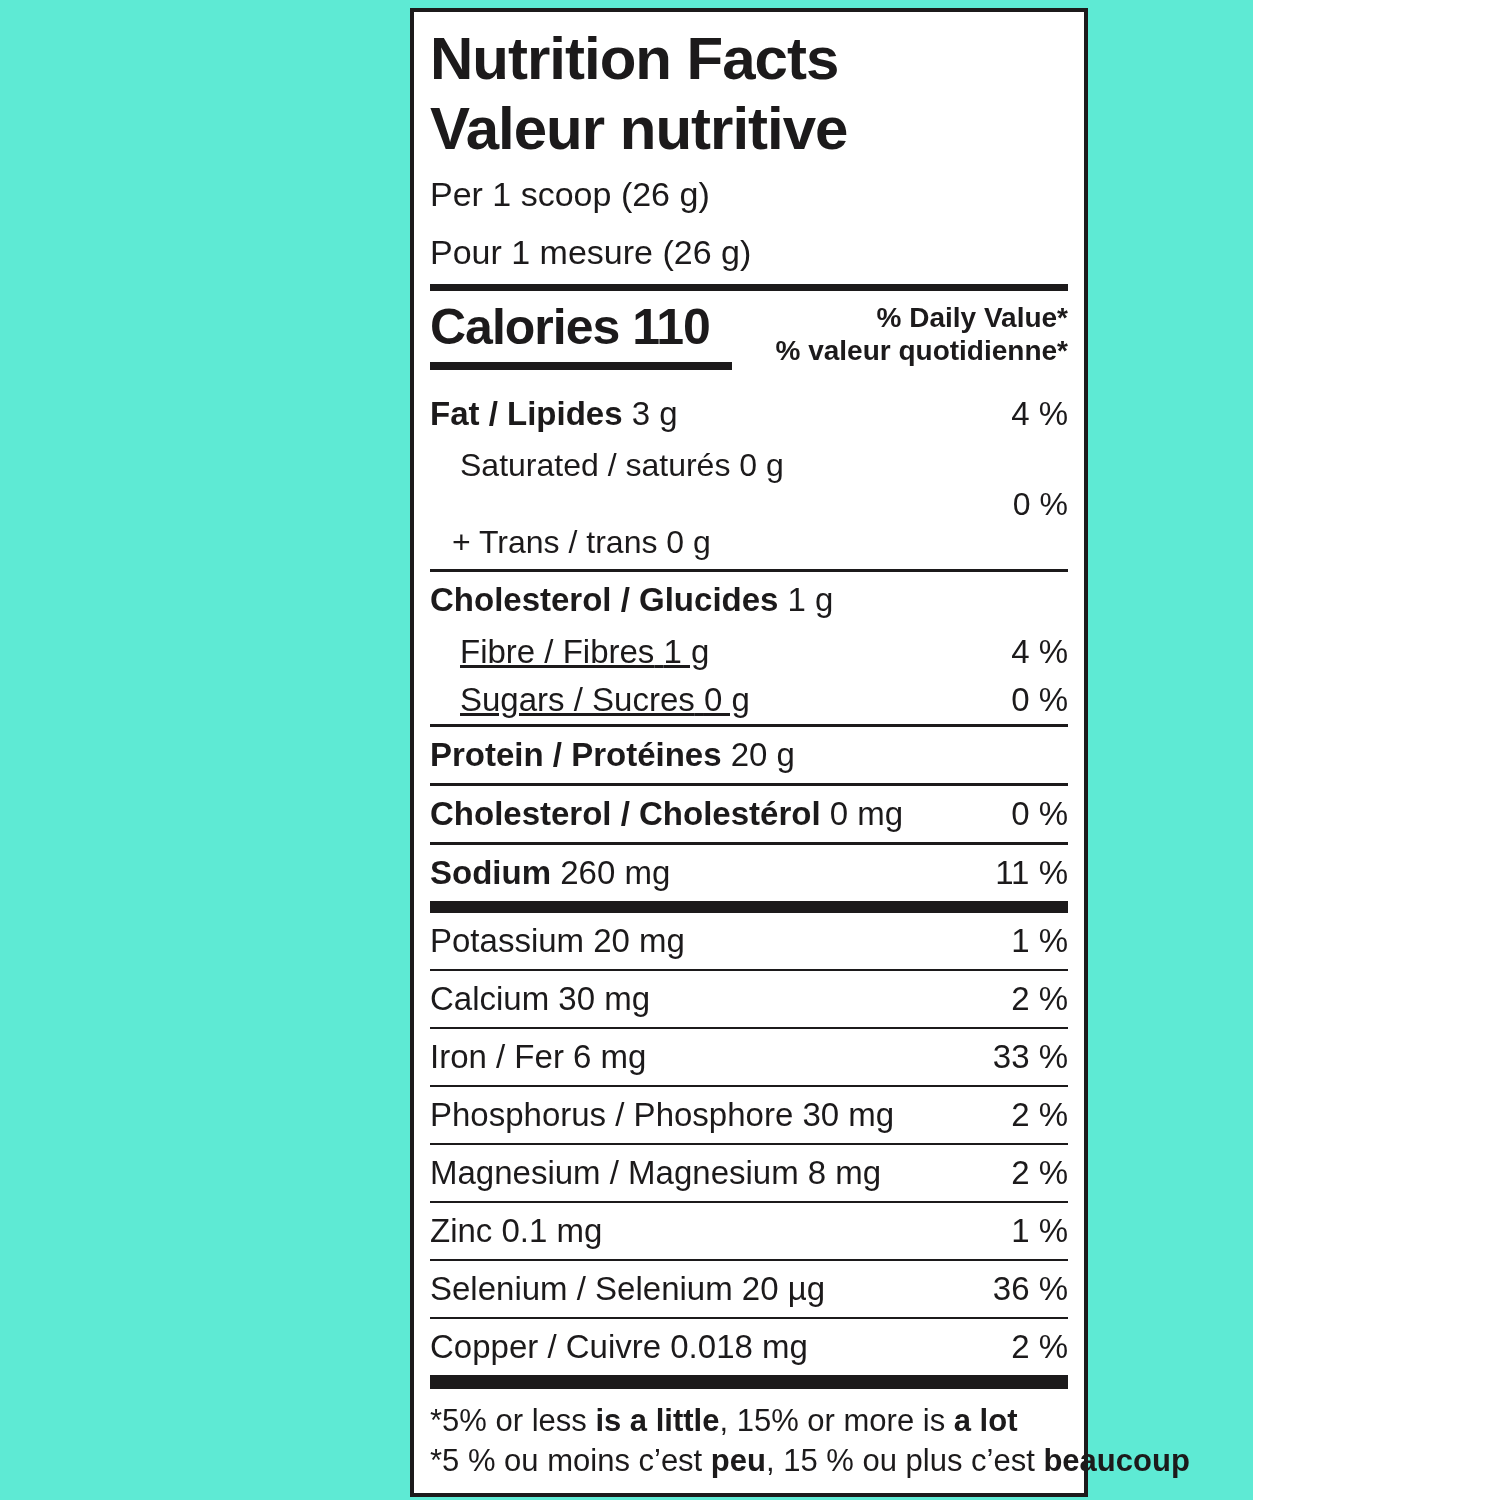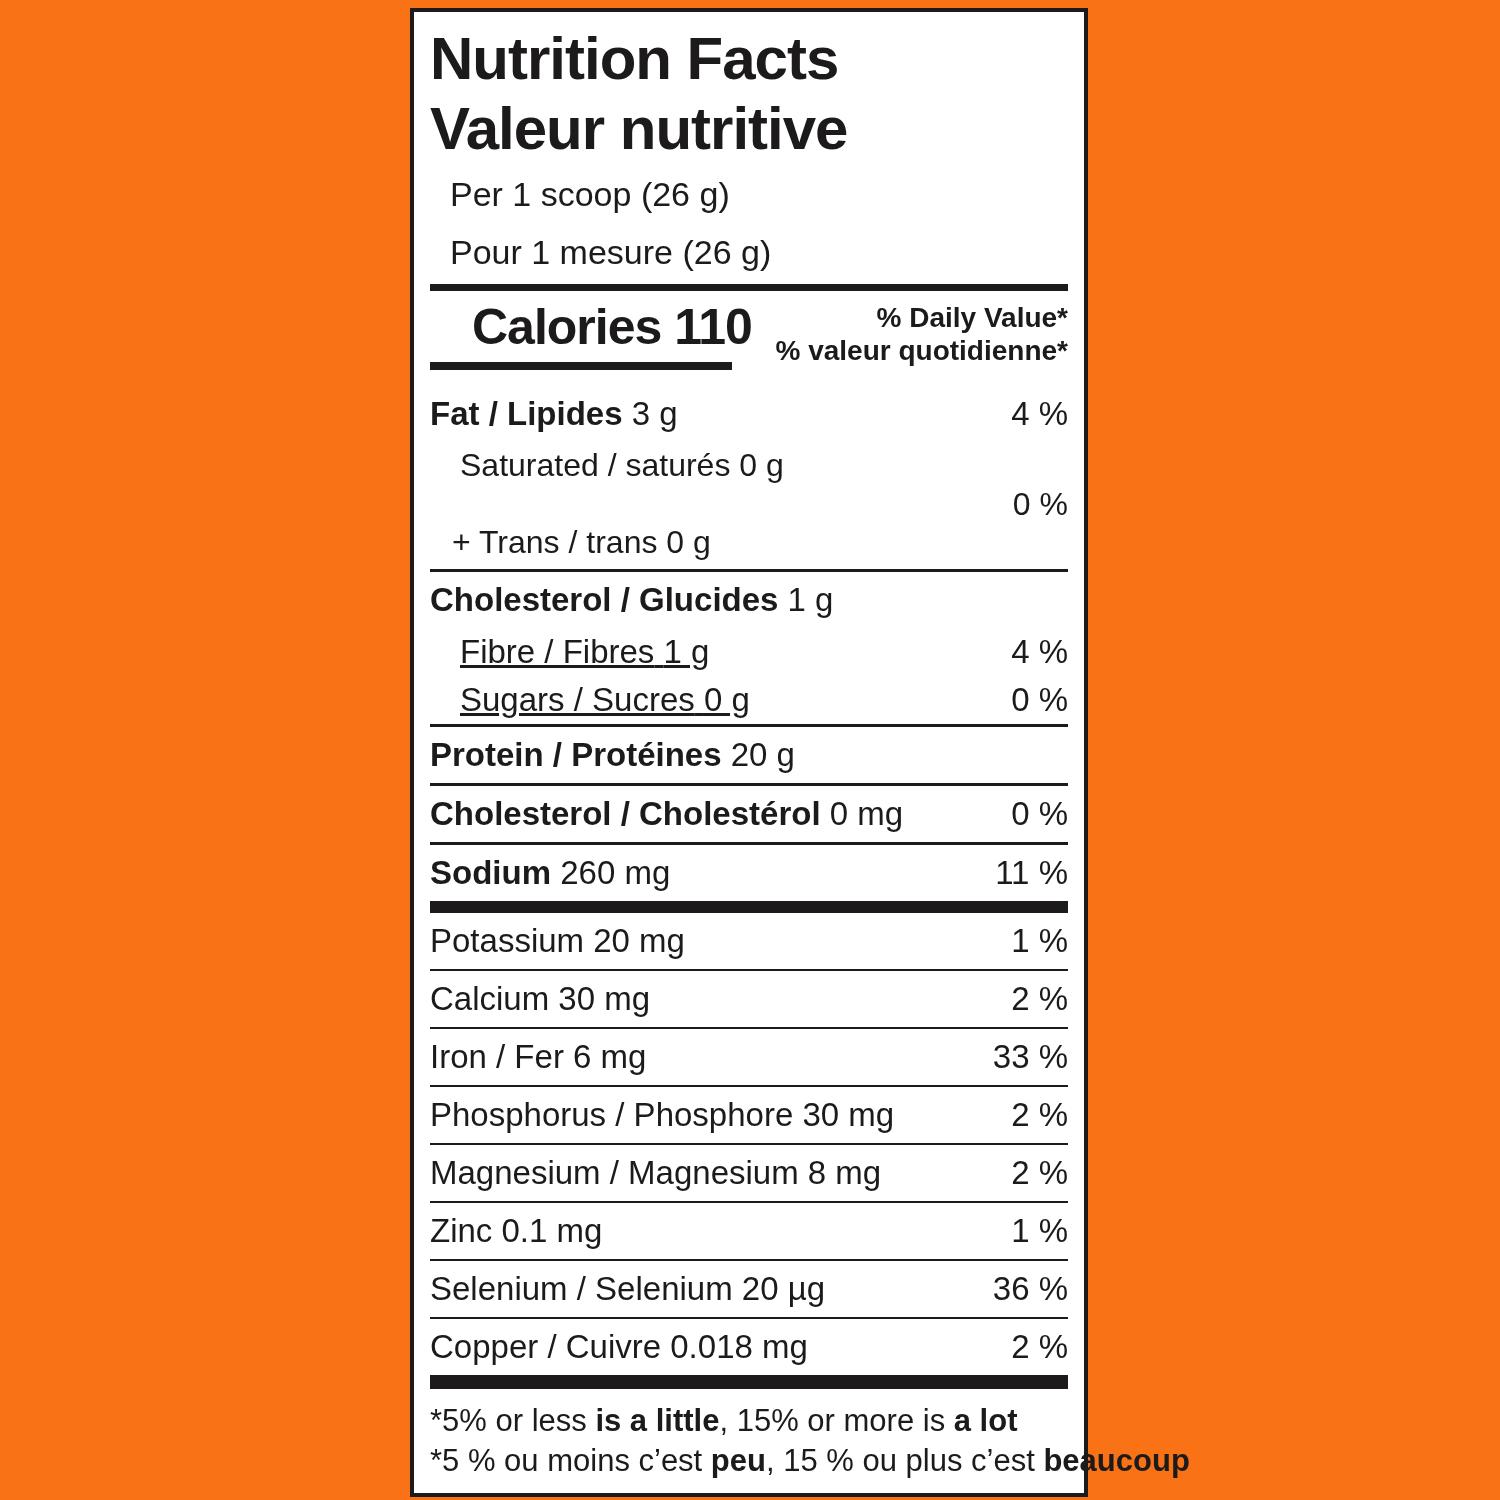--- a/index.html
+++ b/index.html
@@ -6,23 +6,23 @@
     margin: 0;
     padding: 0;
     background: #ffffff;
     width: 1500px;
     height: 1500px;
     font-family: "Liberation Sans", sans-serif;
     color: #1c1a1b;
   }
   .stage {
     position: relative;
-    width: 1500px;
+    width: 1253px;
     height: 1500px;
-    background: #f97316;
+    background: #5eead4;
     overflow: hidden;
   }
   .nf-label {
     position: absolute;
     left: 410px;
     top: 8px;
     width: 678px;
     box-sizing: border-box;
     border: 4px solid #1c1a1b;
     background: #ffffff;
@@ -35,21 +35,20 @@
     font-weight: bold;
     line-height: 70px;
     letter-spacing: -1px;
     white-space: nowrap;
   }
   .nf-serving {
     font-size: 34px;
     line-height: 44px;
     margin-top: 8px;
     white-space: nowrap;
-    margin-left: 20px;
   }
   .nf-serving.fr { margin-top: 14px; }
   
   .rule-thick { height: 7px; background: #1c1a1b; margin-top: 10px; }
   .rule-heavy { height: 12px; background: #1c1a1b; }
   .rule-med   { height: 3px;  background: #1c1a1b; }
   .rule-thin  { height: 2px;  background: #1c1a1b; }
   
   .cal-block {
     display: flex;
@@ -57,21 +56,20 @@
     align-items: flex-start;
     padding: 8px 0 16px 0;
   }
   .cal-left { }
   .cal-line {
     font-size: 50px;
     font-weight: bold;
     line-height: 56px;
     letter-spacing: -1px;
     white-space: nowrap;
-    margin-left: 42px;
   }
   .cal-underline {
     height: 8px;
     background: #1c1a1b;
     margin-top: 7px;
     width: 302px;
   }
   .dv-head {
     text-align: right;
     font-size: 28px;

